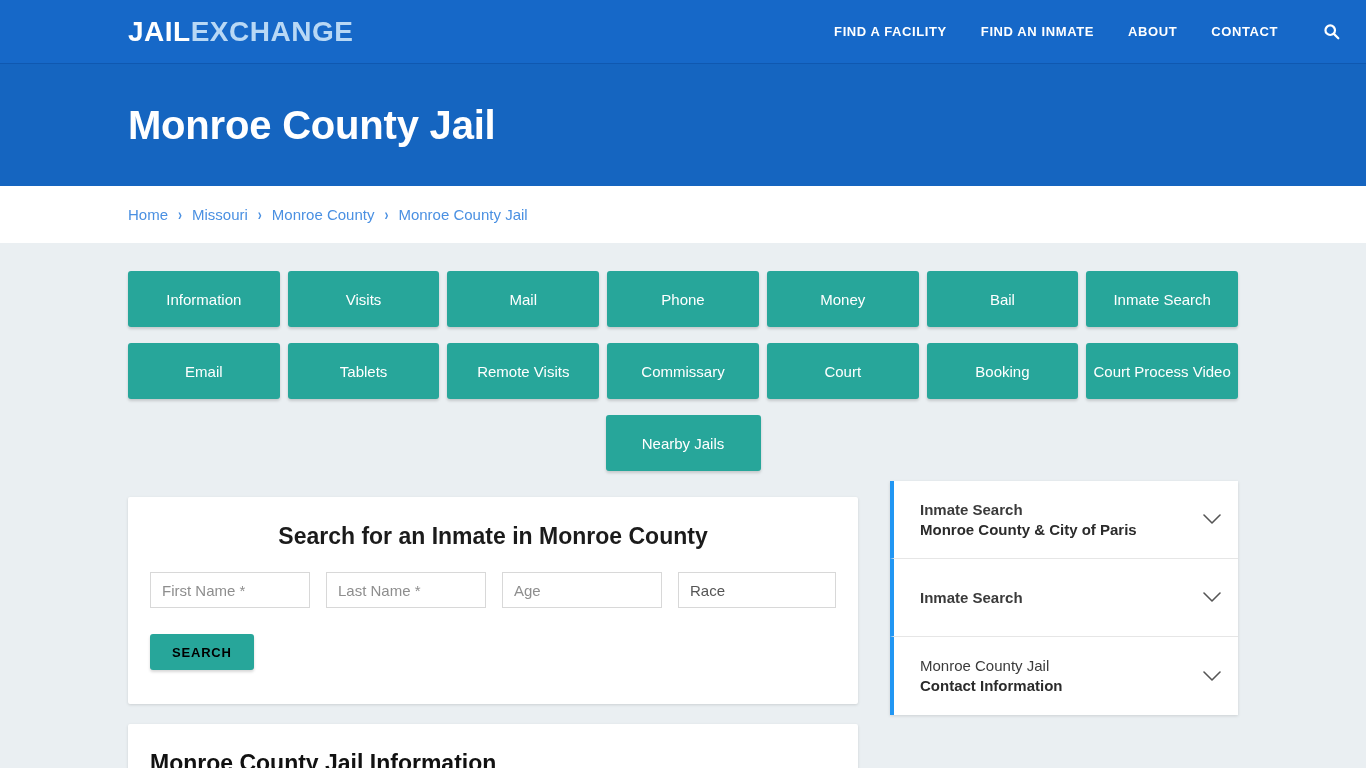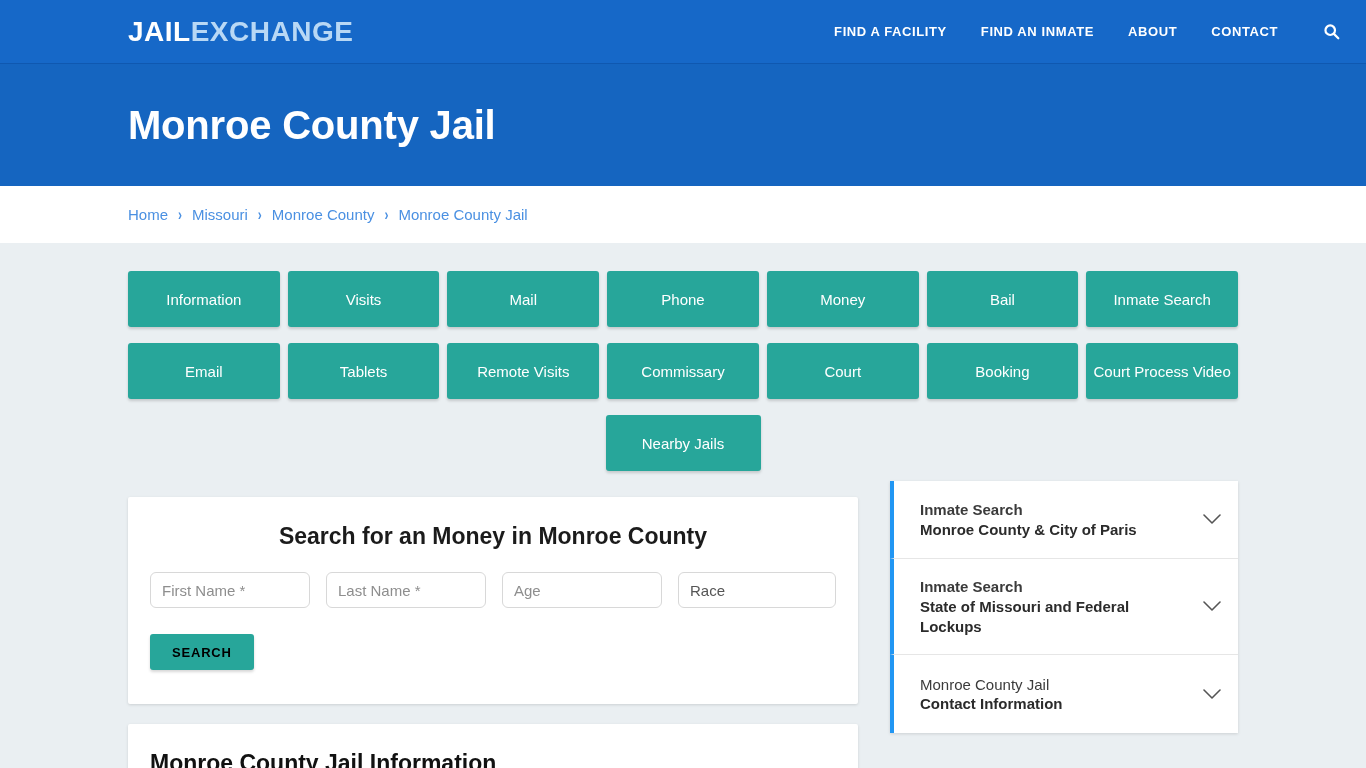--- a/index.html
+++ b/index.html
@@ -151,21 +151,21 @@
     color: #1b1b1b;
   }
   .fields {
     display: flex;
     gap: 16px;
     padding: 0 2px;
   }
   .fields input, .fields select {
     height: 36px;
     border: 1px solid #d8d8d8;
-    border-radius: 6px;
+    border-radius: 0;
     padding: 0 11px;
     font-size: 15px;
     color: #555;
     background: #fff;
     font-family: "Liberation Sans", sans-serif;
     outline: none;
   }
   .fields input::placeholder { color: #8e8e8e; }
   .f-first { width: 160px; }
   .f-last  { width: 160px; }
@@ -299,21 +299,21 @@
   </div>
   <div class="btnrow center">
     <button class="tbtn">Nearby Jails</button>
   </div>
 
   <div class="cols">
 
     <div class="colmain">
 
       <div class="card searchcard">
-        <h2>Search for an Money in Monroe County</h2>
+        <h2>Search for an Inmate in Monroe County</h2>
         <div class="fields">
           <input class="f-first" type="text" placeholder="First Name *" style="">
           <input class="f-last" type="text" placeholder="Last Name *" style="">
           <input class="f-age" type="text" placeholder="Age" style="">
           <select class="f-race">
             <option>Race</option>
           </select>
         </div>
         <button class="searchbtn">SEARCH</button>
       </div>
@@ -335,21 +335,20 @@
           <span class="chev">
             <svg width="18" height="11" viewBox="0 0 18 11" fill="none" stroke="#555" stroke-width="1.6">
               <polyline points="1,1 9,9 17,1" stroke-linecap="round" stroke-linejoin="round"></polyline>
             </svg>
           </span>
         </div>
 
         <div class="acc-item">
           <div class="acc-text">
             <div class="acc-l1 b">Inmate Search</div>
-            <div class="acc-l2">State of Missouri and Federal Lockups</div>
           </div>
           <span class="chev">
             <svg width="18" height="11" viewBox="0 0 18 11" fill="none" stroke="#555" stroke-width="1.6">
               <polyline points="1,1 9,9 17,1" stroke-linecap="round" stroke-linejoin="round"></polyline>
             </svg>
           </span>
         </div>
 
         <div class="acc-item">
           <div class="acc-text">

